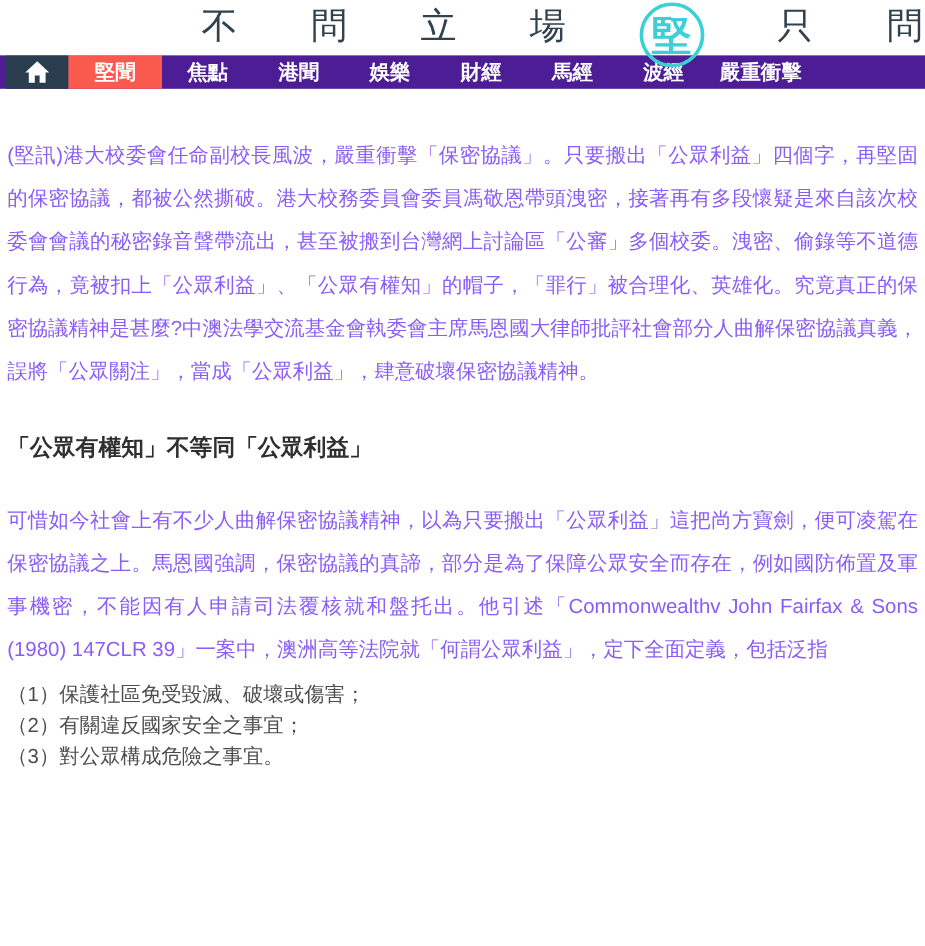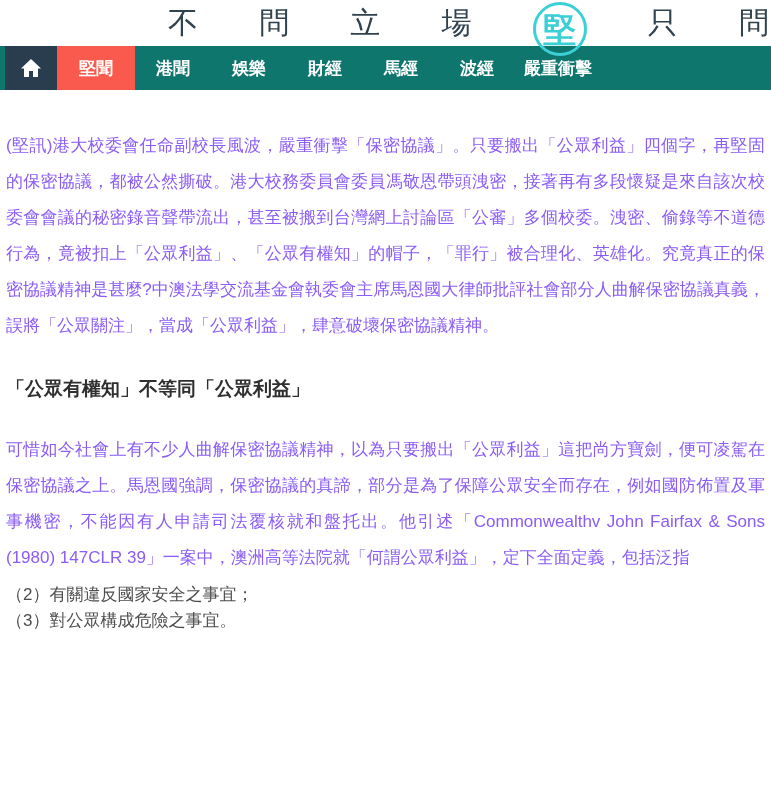--- a/index.html
+++ b/index.html
@@ -49,22 +49,22 @@
   }
   .logo-char {
     font-size: 33px;
     line-height: 1;
     color: #3bd0d6;
     font-weight: bold;
   }
 
   
   .main-nav {
-    height: 44px;
-    background: #0f766e;
+    height: 28px;
+    background: #4c1d95;
     display: flex;
     align-items: stretch;
     padding-left: 5px;
   }
   .home-btn {
     width: 52px;
     background: #2a3d4f;
     display: flex;
     align-items: center;
     justify-content: center;
@@ -131,30 +131,32 @@
 
 <nav class="main-nav">
   <a class="home-btn">
     <span style="display:flex;">
       <svg width="24" height="24" viewBox="0 0 24 24">
         <path d="M12 3 L22 12.5 L19 12.5 L19 21 L14 21 L14 15 L10 15 L10 21 L5 21 L5 12.5 L2 12.5 Z" fill="#ffffff"></path>
       </svg>
     </span>
   </a>
   <a class="nav-item active">堅聞</a>
+  <a class="nav-item">焦點</a>
   <a class="nav-item">港聞</a>
   <a class="nav-item">娛樂</a>
   <a class="nav-item">財經</a>
   <a class="nav-item">馬經</a>
   <a class="nav-item">波經</a>
   <a class="nav-item wide">嚴重衝擊</a>
 </nav>
 
 <main class="article">
   <p>(堅訊)港大校委會任命副校長風波，嚴重衝擊「保密協議」。只要搬出「公眾利益」四個字，再堅固的保密協議，都被公然撕破。港大校務委員會委員馮敬恩帶頭洩密，接著再有多段懷疑是來自該次校委會會議的秘密錄音聲帶流出，甚至被搬到台灣網上討論區「公審」多個校委。洩密、偷錄等不道德行為，竟被扣上「公眾利益」、「公眾有權知」的帽子，「罪行」被合理化、英雄化。究竟真正的保密協議精神是甚麼?中澳法學交流基金會執委會主席馬恩國大律師批評社會部分人曲解保密協議真義，誤將「公眾關注」，當成「公眾利益」，肆意破壞保密協議精神。</p>
   <h2>「公眾有權知」不等同「公眾利益」</h2>
   <p class="tight">可惜如今社會上有不少人曲解保密協議精神，以為只要搬出「公眾利益」這把尚方寶劍，便可凌駕在保密協議之上。馬恩國強調，保密協議的真諦，部分是為了保障公眾安全而存在，例如國防佈置及軍事機密，不能因有人申請司法覆核就和盤托出。他引述「Commonwealthv John Fairfax &amp; Sons (1980) 147CLR 39」一案中，澳洲高等法院就「何謂公眾利益」，定下全面定義，包括泛指</p>
   <div class="def-list">
+    <div>（1）保護社區免受毀滅、破壞或傷害；</div>
     <div>（2）有關違反國家安全之事宜；</div>
     <div>（3）對公眾構成危險之事宜。</div>
   </div>
 
 </main>
 
 </body></html>

